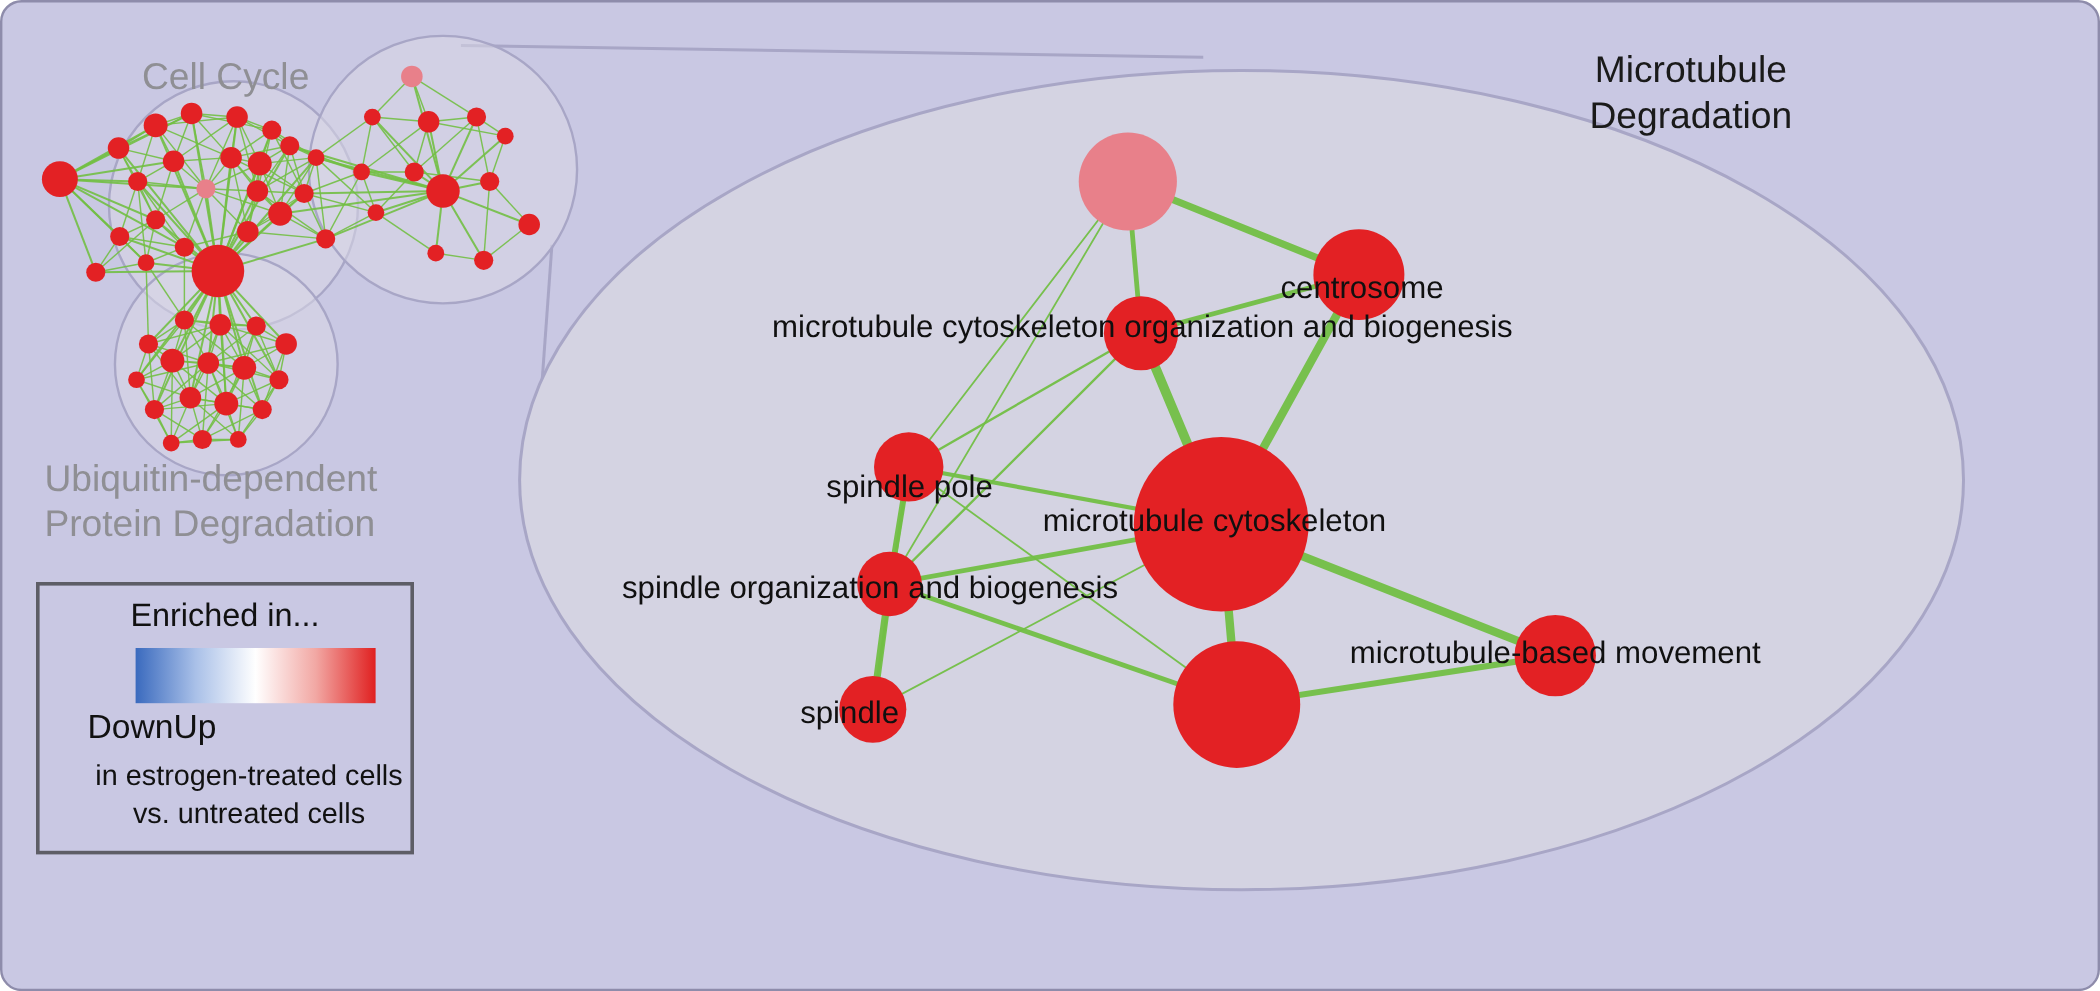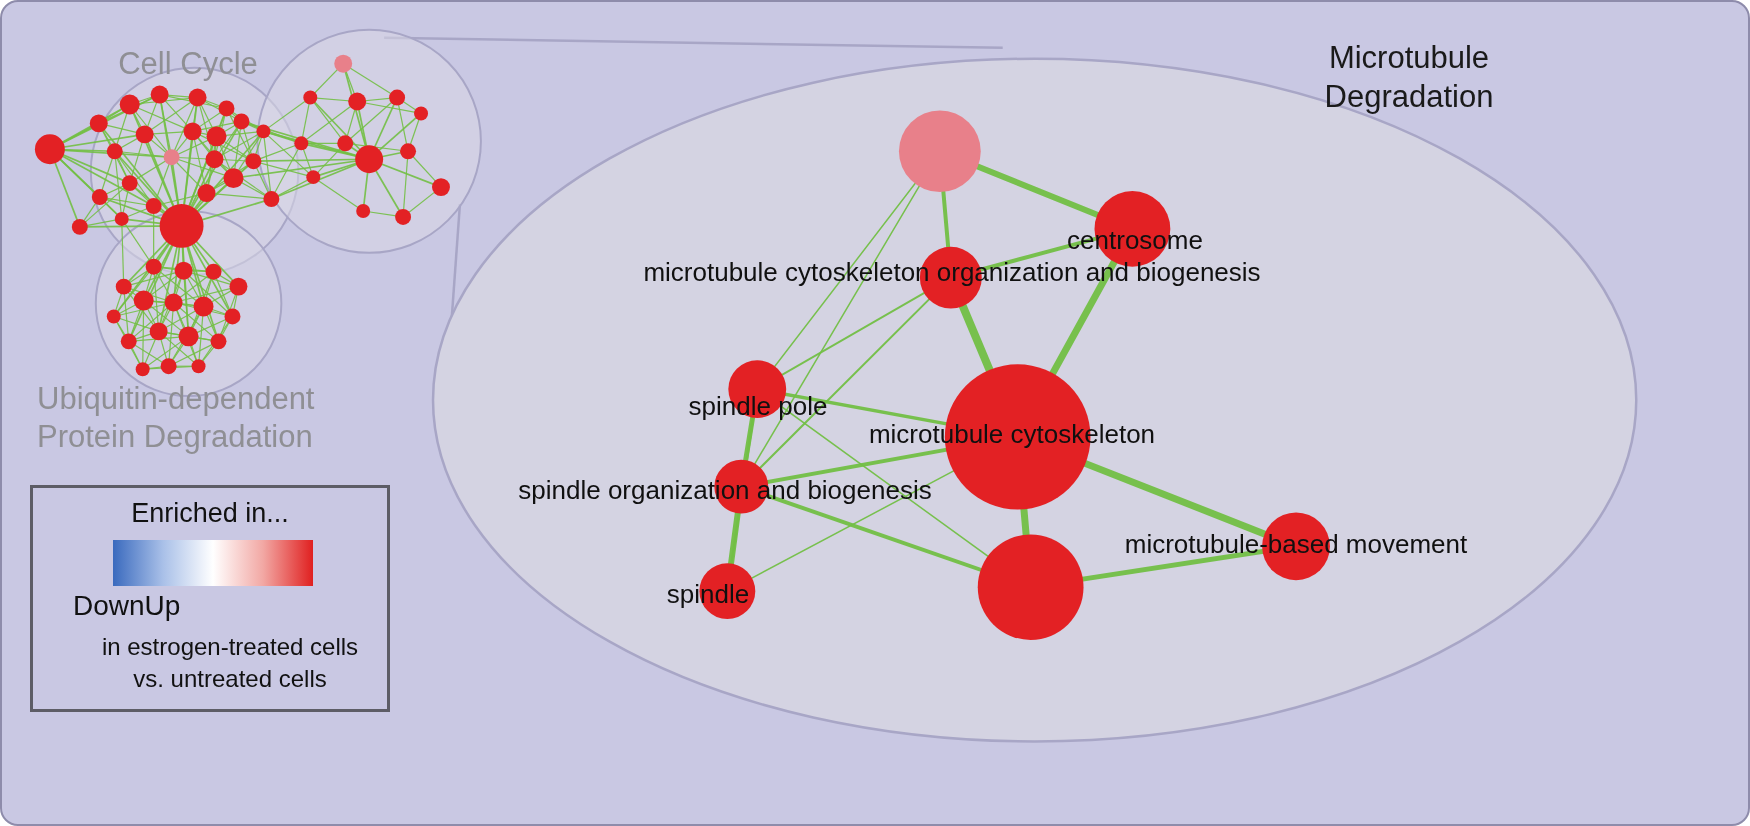--- a/index.html
+++ b/index.html
@@ -9,21 +9,21 @@
   .stage svg{position:absolute;left:0;top:0;width:100%;height:100%;}
   .lbl{position:absolute;white-space:nowrap;}
   .centerx{transform:translateX(-50%);text-align:center;}
   .gray{color:#8f8f94;}
   .cluster-title{font-size:31px;}
   .ubiq-title{left:35px;top:378px;line-height:38px;}
   .cc-title{left:186px;top:44px;}
   .detail-title{left:1383px;top:36px;font-size:31px;line-height:39px;color:#1a1a1a;margin-left:24px;}
   .node-label{position:absolute;transform:translate(-50%,-50%);font-size:26px;
               color:#101010;white-space:nowrap;}
-  .legend{position:absolute;left:28px;top:483px;width:360px;height:227px;
+  .legend{position:absolute;left:28px;top:483px;width:315px;height:227px;
           border:3px solid #5d5d66;box-sizing:border-box;}
   .legend-title{position:absolute;top:10px;left:0;right:0;text-align:center;
                 font-size:27px;color:#111;}
   .legend-bar{position:absolute;left:80px;top:52px;width:200px;height:46px;}
   .legend-row{position:absolute;left:40px;right:40px;top:102px;display:flex;
               justify-content:flex-start;font-size:28px;color:#111;}
   .legend-cap{position:absolute;left:0;right:0;text-align:center;font-size:24px;color:#111;padding-left:40px;}
   .cap1{top:145px;}
   .cap2{top:177px;}
 </style>

